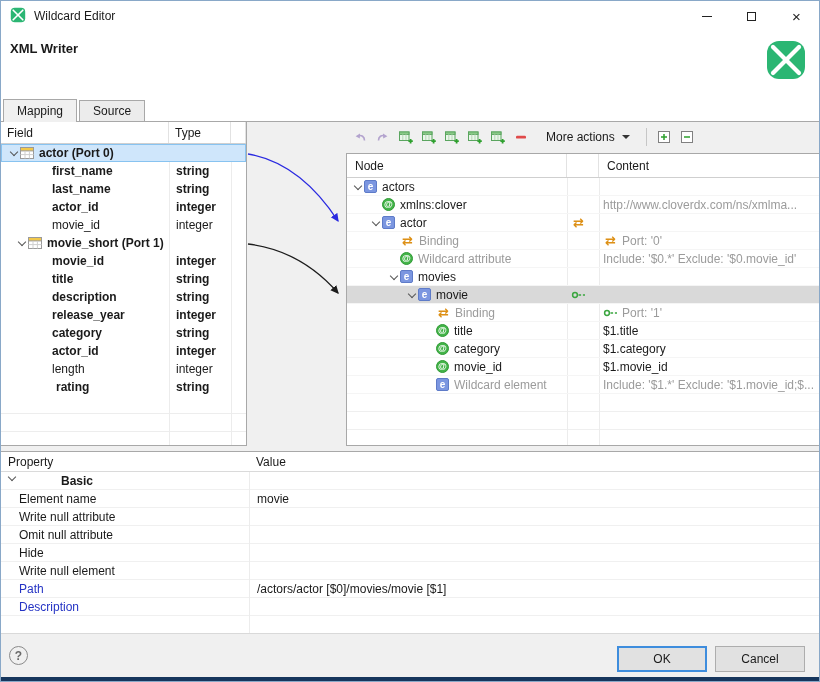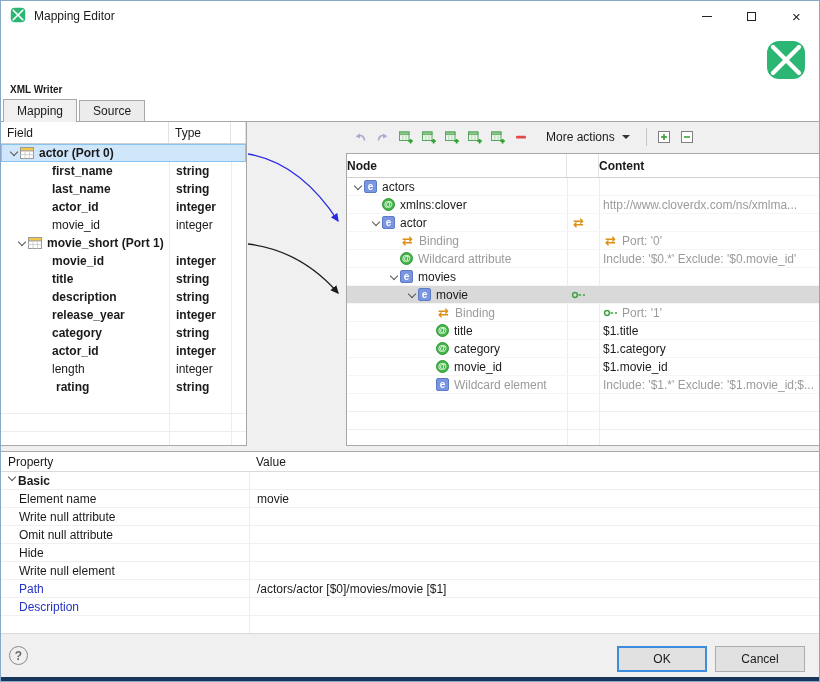--- a/index.html
+++ b/index.html
@@ -9,21 +9,21 @@
   
   .titlebar{position:absolute;top:0;left:0;right:0;height:30px;background:#fff;display:flex;align-items:center;padding-left:9px;}
   .title-text{margin-left:8px;}
   .win-controls{position:absolute;right:0;top:0;height:30px;display:flex;}
   .win-btn{width:45px;height:30px;display:flex;align-items:center;justify-content:center;}
   .glyph-min{width:10px;height:1px;background:#222;display:block;}
   .glyph-max{width:9px;height:9px;border:1px solid #222;display:block;}
   .glyph-close{font-size:15px;line-height:1;color:#222;}
   
   .dialog-header{position:absolute;top:30px;left:0;right:0;height:69px;background:#fff;}
-  .dialog-title{position:absolute;left:9px;top:10px;font-weight:bold;font-size:10px;margin-top:43px;}
+  .dialog-title{position:absolute;left:9px;top:10px;font-weight:bold;font-size:13px;}
   .logo{position:absolute;right:13px;top:9px;}
   
   .tabbar{position:absolute;top:99px;left:0;right:0;height:22px;background:#fff;border-bottom:1px solid #a8a8a8;
           padding-left:2px;display:flex;align-items:flex-end;}
   .tab{display:flex;align-items:center;height:21px;padding:0 13px;border:1px solid #a8a8a8;border-bottom:none;
        background:#ececec;margin-right:2px;position:relative;}
   .tab.active{background:#f0f0f0;height:23px;margin-bottom:-1px;z-index:2;}
   
   .field-table{position:absolute;left:0;top:121px;width:246px;height:324px;background:#fff;
                border-right:1px solid #a8a8a8;border-bottom:1px solid #a8a8a8;}
@@ -40,38 +40,38 @@
   .toolbar{position:absolute;left:349px;top:123px;height:26px;display:flex;align-items:center;gap:3px;z-index:3;}
   .tb-group{display:flex;align-items:center;gap:3px;}
   .tbtn{width:20px;height:20px;display:flex;align-items:center;justify-content:center;}
   .tbtn svg{width:16px;height:16px;}
   .more-actions{display:flex;align-items:center;gap:7px;padding:3px 9px;margin-left:3px;cursor:default;}
   .dd-arrow{width:0;height:0;border-left:4px solid transparent;border-right:4px solid transparent;border-top:4px solid #333;}
   .tb-sep{width:1px;height:18px;background:#c6c6c6;margin:0 4px;}
   
   .node-table{position:absolute;left:345px;top:152px;width:474px;height:293px;background:#fff;border:1px solid #a8a8a8;}
   .nt-head{display:grid;grid-template-columns:220px 32px 1fr;height:24px;border-bottom:1px solid #cfcfcf;}
-  .nt-head > div{display:flex;align-items:center;border-right:1px solid #e2e2e2;background:#fff;font-weight:bold;}
+  .nt-head > div{display:flex;align-items:center;padding-left:8px;border-right:1px solid #e2e2e2;background:#fff;}
   .nt-head > div:last-child{border-right:none;}
   .nt-body{position:relative;height:267px;overflow:hidden;}
   .nrow{position:relative;display:grid;grid-template-columns:220px 32px 1fr;height:18px;align-items:center;border-bottom:1px solid #f5f5f5;}
   .nrow.selected{background:#d9d9d9;}
   .nc1{display:flex;align-items:center;white-space:nowrap;overflow:hidden;}
   .nc2{display:flex;align-items:center;padding-left:4px;}
   .nc3{display:flex;align-items:center;white-space:nowrap;overflow:hidden;padding-left:4px;}
   .nt-filler{height:50px;background:repeating-linear-gradient(to bottom,#fff 0 17px,#efefef 17px 18px);}
   
   .connectors{position:absolute;left:246px;top:140px;overflow:visible;z-index:5;}
   
   .prop-panel{position:absolute;left:0;top:450px;width:820px;height:182px;background:#fff;border-top:1px solid #a8a8a8;}
   .pp-head{display:grid;grid-template-columns:248px 1fr;height:20px;border-bottom:1px solid #dadada;}
   .pp-head > div{display:flex;align-items:center;padding-left:7px;background:#fff;}
   .pp-body{position:relative;height:161px;overflow:hidden;}
   .prow{display:grid;grid-template-columns:248px 1fr;height:18px;align-items:center;border-bottom:1px solid #f0f0f0;}
-  .pname{padding-left:18px;display:flex;align-items:flex-start;white-space:nowrap;overflow:hidden;}
+  .pname{padding-left:18px;display:flex;align-items:flex-start;white-space:nowrap;overflow:hidden;gap:43px;}
   .prow.group .pname{padding-left:4px;}
   .pval{padding-left:8px;white-space:nowrap;overflow:hidden;}
   
   .footer{position:absolute;left:0;right:0;top:632px;height:46px;background:#f0f0f0;border-top:1px solid #d9d9d9;}
   .help{position:absolute;left:8px;top:12px;width:19px;height:19px;border:1px solid #8a8a8a;border-radius:50%;
         display:flex;align-items:center;justify-content:center;color:#6a6a6a;font-weight:bold;}
   .btn{position:absolute;top:12px;width:90px;height:26px;display:flex;align-items:center;justify-content:center;
        background:#e1e1e1;border:1px solid #adadad;}
   .btn.ok{right:112px;border:2px solid #3e8ddd;}
   .btn.cancel{right:14px;}
@@ -101,21 +101,21 @@
   <div class="titlebar">
     <span>
       <svg width="16" height="16" viewBox="0 0 40 40">
         <rect x="2" y="2" width="36" height="36" rx="10" fill="#2bb673"></rect>
         <g stroke="#fff" stroke-width="4" stroke-linecap="round">
           <line x1="8" y1="8" x2="32" y2="32"></line>
             <line x1="32" y1="8" x2="8" y2="32"></line>
         </g>
       </svg>
     </span>
-    <span class="title-text">Mapping Editor</span>
+    <span class="title-text">Wildcard Editor</span>
     <div class="win-controls">
       <div class="win-btn">
           <span class="glyph-min"></span>
         </div>
       <div class="win-btn">
           <span class="glyph-max"></span>
         </div>
       <div class="win-btn">
           <span class="glyph-close">×</span>
         </div>

